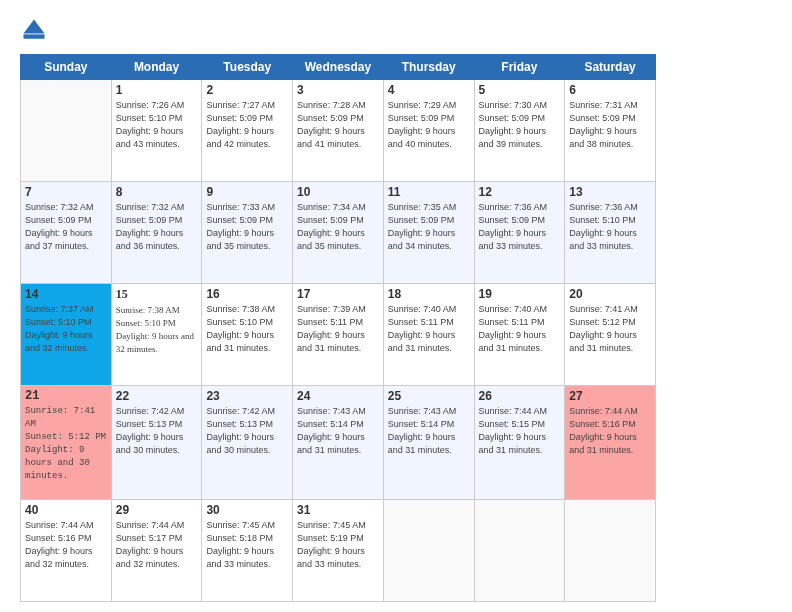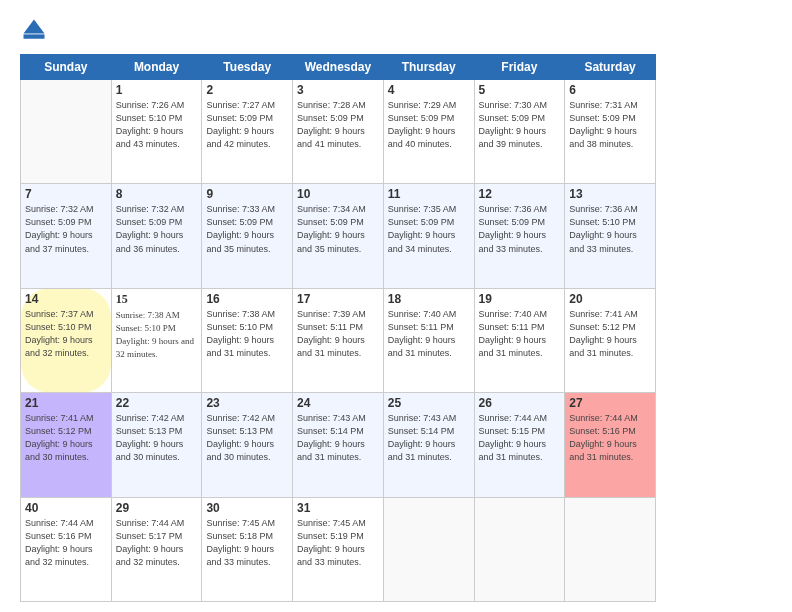--- a/index.html
+++ b/index.html
@@ -183,21 +183,21 @@
           <td style="background: rgb(240, 245, 255);">
             <span class="day-number">12</span>
             <div class="day-info">Sunrise: 7:36 AM<br>Sunset: 5:09 PM<br>Daylight: 9 hours and 33 minutes.</div>
           </td>
           <td style="background: rgb(240, 245, 255);">
             <span class="day-number">13</span>
             <div class="day-info">Sunrise: 7:36 AM<br>Sunset: 5:10 PM<br>Daylight: 9 hours and 33 minutes.</div>
           </td>
         </tr>
         <tr>
-          <td style="background: #fef9c3; border-radius: 29px;">
+          <td style="background: #0ea5e9;">
             <span class="day-number">14</span>
             <div class="day-info">Sunrise: 7:37 AM<br>Sunset: 5:10 PM<br>Daylight: 9 hours and 32 minutes.</div>
           </td>
           <td style="background: rgb(255, 255, 255); font-family: Liberation Serif, serif;">
             <span class="day-number">15</span>
             <div class="day-info">Sunrise: 7:38 AM<br>Sunset: 5:10 PM<br>Daylight: 9 hours and 32 minutes.</div>
           </td>
           <td style="background: rgb(255, 255, 255);">
             <span class="day-number">16</span>
             <div class="day-info">Sunrise: 7:38 AM<br>Sunset: 5:10 PM<br>Daylight: 9 hours and 31 minutes.</div>
@@ -213,21 +213,21 @@
           <td style="background: rgb(255, 255, 255);">
             <span class="day-number">19</span>
             <div class="day-info">Sunrise: 7:40 AM<br>Sunset: 5:11 PM<br>Daylight: 9 hours and 31 minutes.</div>
           </td>
           <td style="background: rgb(255, 255, 255);">
             <span class="day-number">20</span>
             <div class="day-info">Sunrise: 7:41 AM<br>Sunset: 5:12 PM<br>Daylight: 9 hours and 31 minutes.</div>
           </td>
         </tr>
         <tr>
-          <td style="background: #c4b5fd;">
+          <td style="background: #fca5a5; font-family: Liberation Mono, monospace;">
             <span class="day-number">21</span>
             <div class="day-info">Sunrise: 7:41 AM<br>Sunset: 5:12 PM<br>Daylight: 9 hours and 30 minutes.</div>
           </td>
           <td style="background: rgb(240, 245, 255);">
             <span class="day-number">22</span>
             <div class="day-info">Sunrise: 7:42 AM<br>Sunset: 5:13 PM<br>Daylight: 9 hours and 30 minutes.</div>
           </td>
           <td style="background: rgb(240, 245, 255);">
             <span class="day-number">23</span>
             <div class="day-info">Sunrise: 7:42 AM<br>Sunset: 5:13 PM<br>Daylight: 9 hours and 30 minutes.</div>

